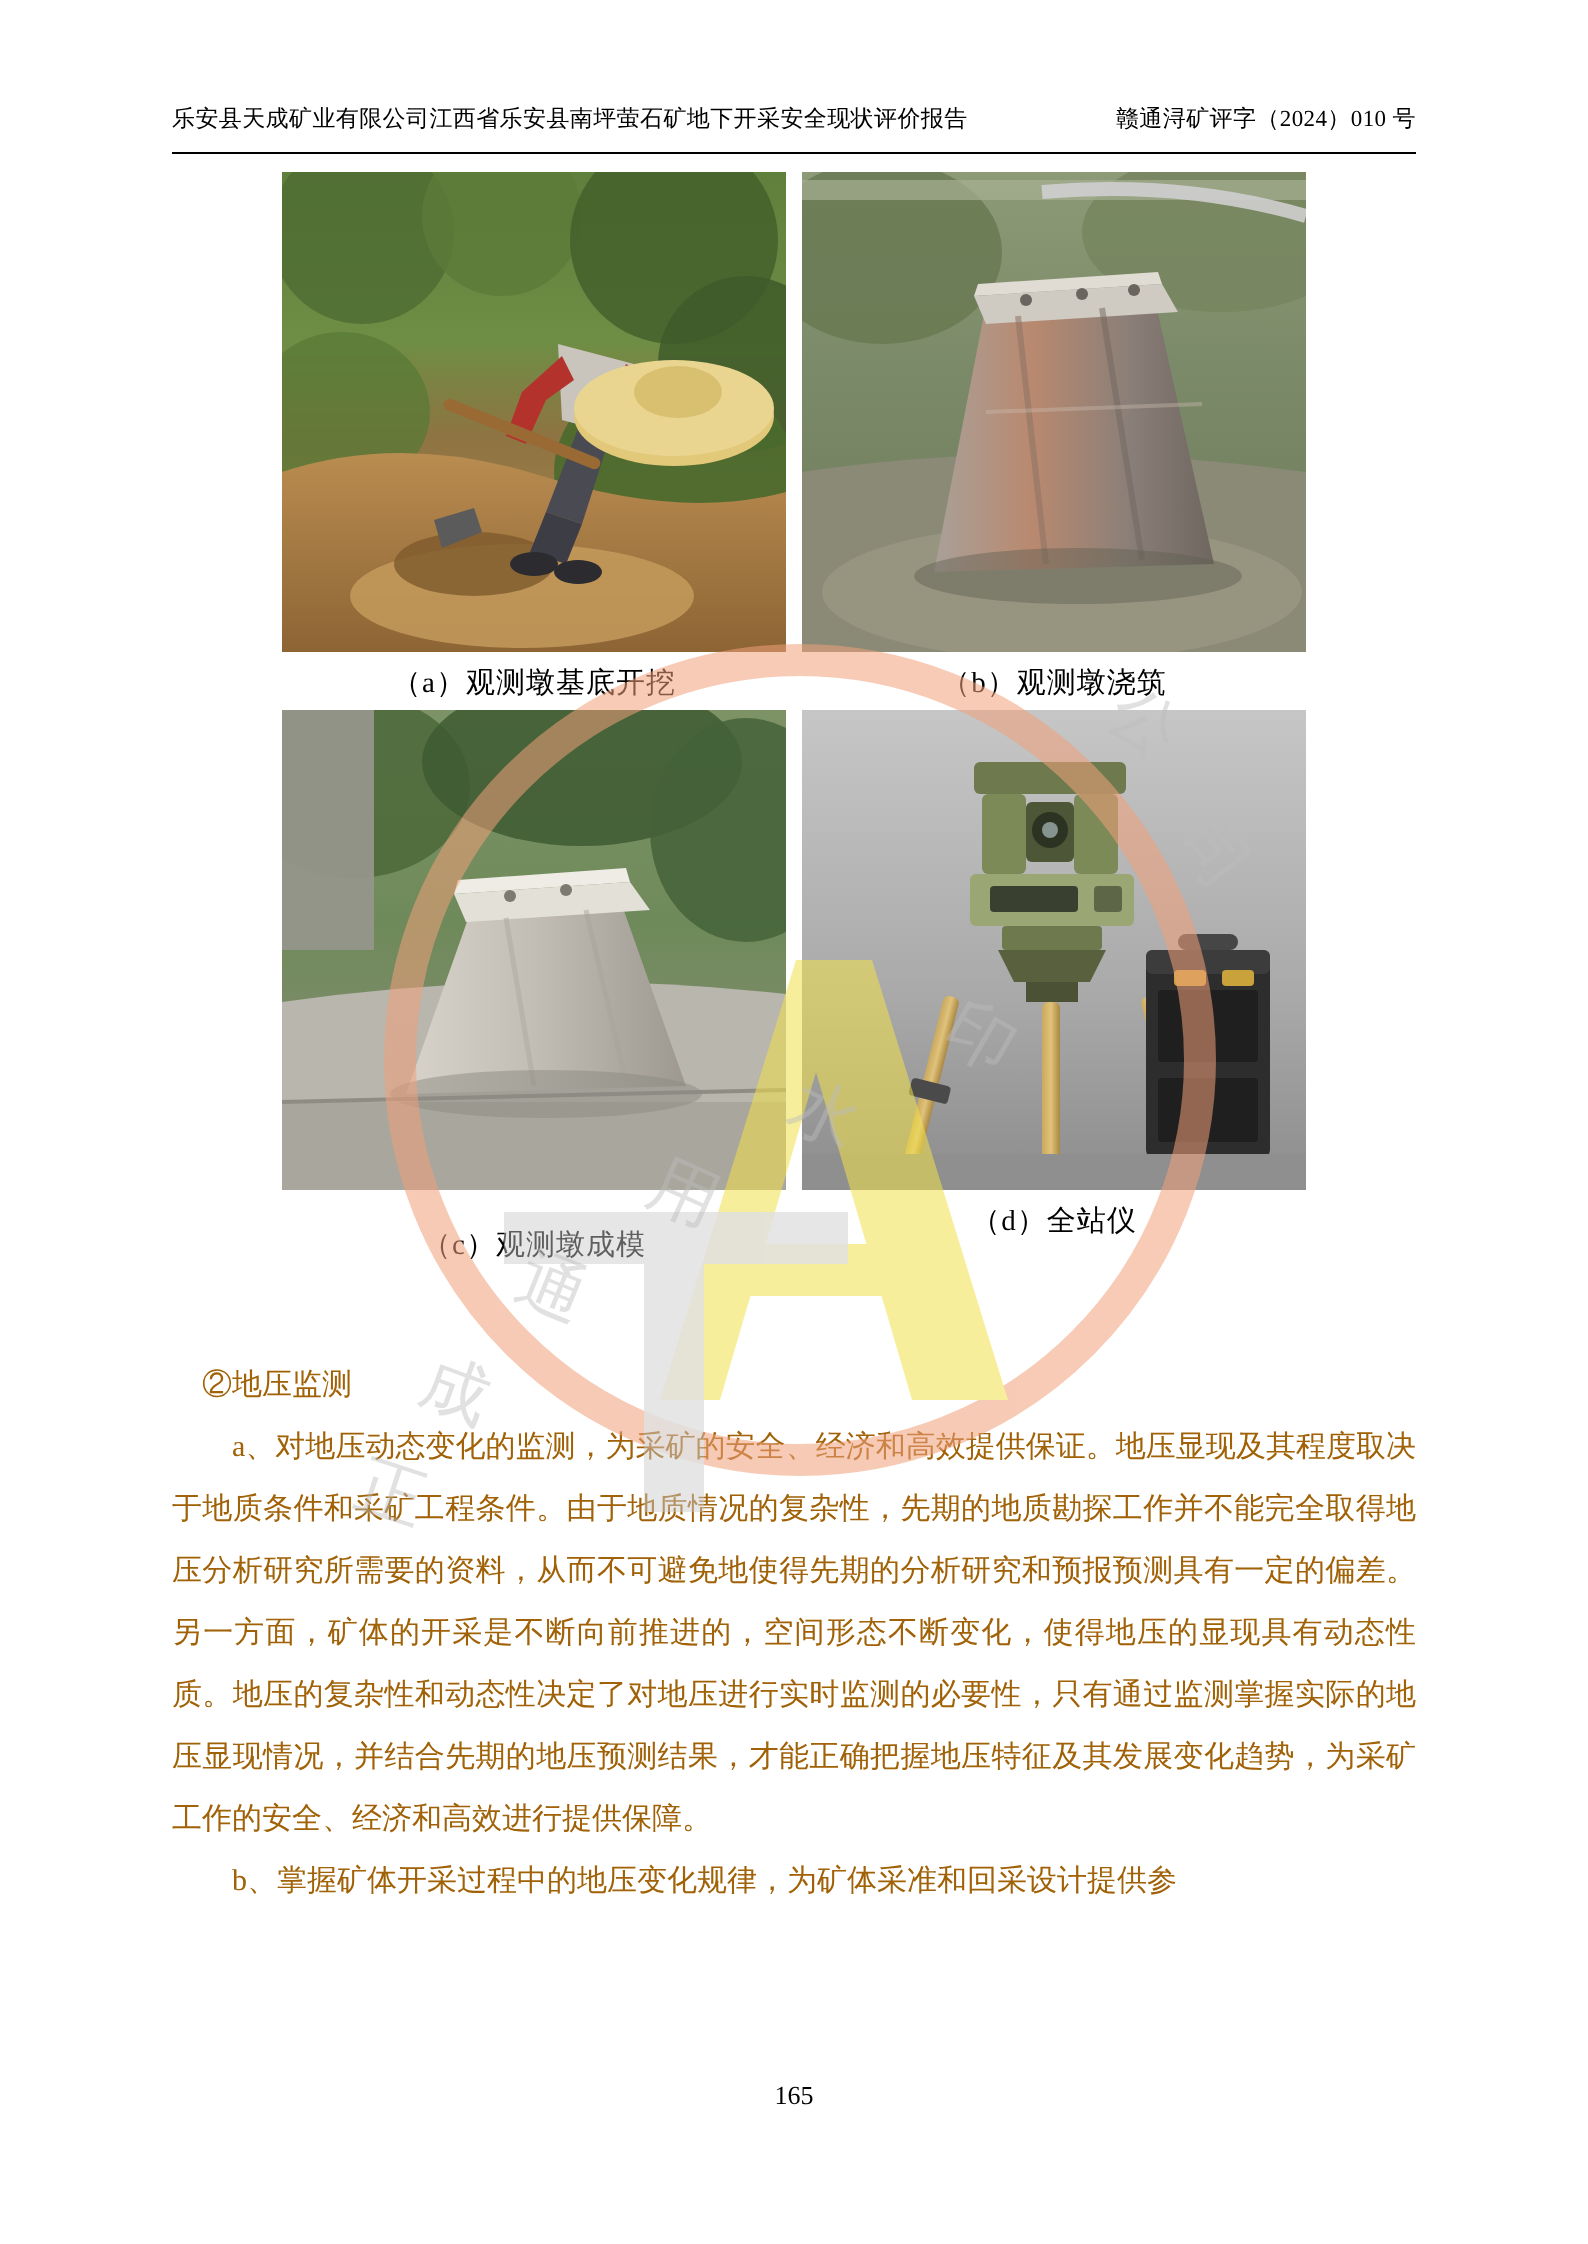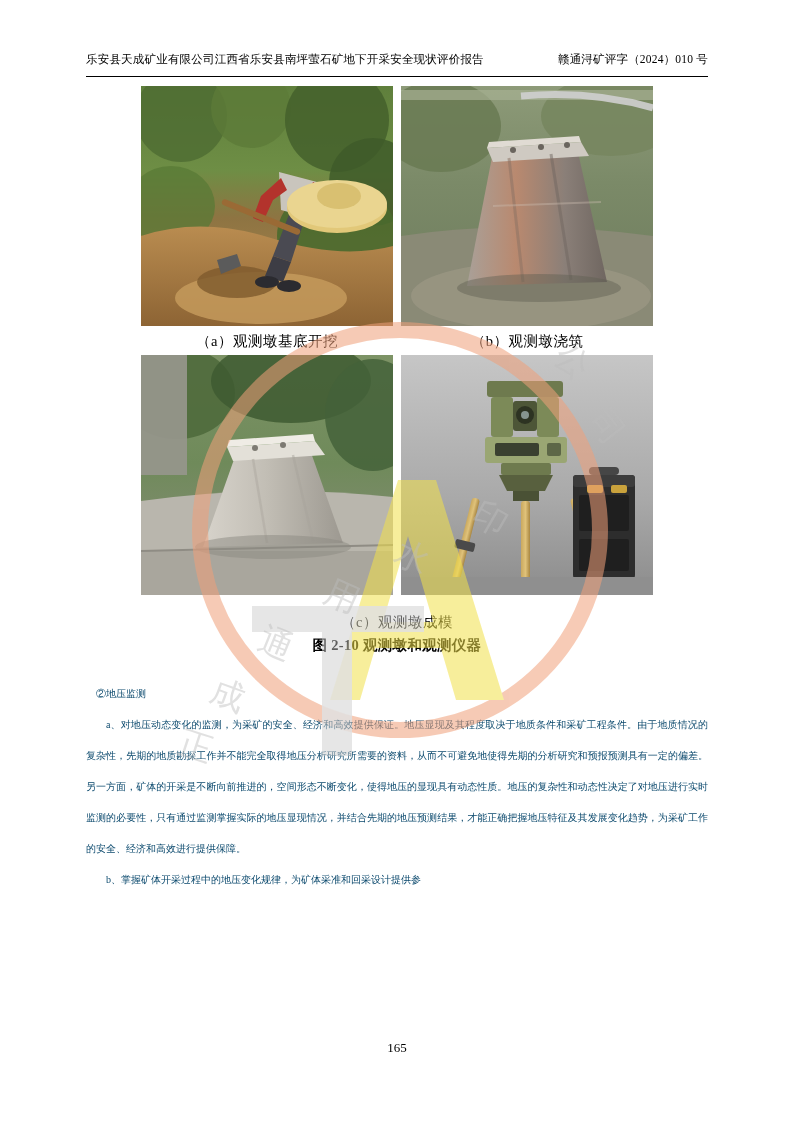--- a/index.html
+++ b/index.html
@@ -91,23 +91,23 @@
     margin-top: 4px;
     letter-spacing: 0.3px;
   }
 
   
   .body-text {
     position: absolute;
     left: 86px;
     top: 678px;
     width: 622px;
-    font-size: 10px;
+    font-size: 15px;
     line-height: 31px;
-    color: #0c4a6e;
+    color: #a16207;
     text-align: justify;
     z-index: 2;
   }
   .body-text p {
     margin: 0;
     text-indent: 2em;
   }
   .body-text p.indent1 { text-indent: 1em; }
 
   .page-number {
@@ -322,23 +322,23 @@
           <rect x="210" y="130" width="16" height="8" rx="2" fill="#c9a23c"></rect>
           <rect x="188" y="112" width="30" height="8" rx="4" fill="#464646"></rect>
 
           <rect x="0" y="222" width="252" height="18" fill="#8f8f8f"></rect>
         </svg>
       </div>
     </div>
 
     <div class="cap-row">
       <div class="cap" style="width:252px;margin-top:12px;">（c）观测墩成模</div>
+      <div class="cap" style="width:252px;">（d）全站仪</div>
     </div>
 
-    <div class="fig-title">图 2-10 观测墩和观测仪器</div>
   </div>
 
   <div class="body-text">
     <p class="indent1">②地压监测</p>
     <p>a、对地压动态变化的监测，为采矿的安全、经济和高效提供保证。地压显现及其程度取决于地质条件和采矿工程条件。由于地质情况的复杂性，先期的地质勘探工作并不能完全取得地压分析研究所需要的资料，从而不可避免地使得先期的分析研究和预报预测具有一定的偏差。另一方面，矿体的开采是不断向前推进的，空间形态不断变化，使得地压的显现具有动态性质。地压的复杂性和动态性决定了对地压进行实时监测的必要性，只有通过监测掌握实际的地压显现情况，并结合先期的地压预测结果，才能正确把握地压特征及其发展变化趋势，为采矿工作的安全、经济和高效进行提供保障。</p>
     <p>b、掌握矿体开采过程中的地压变化规律，为矿体采准和回采设计提供参</p>
   </div>
 
   <div class="page-number">165</div>
 

